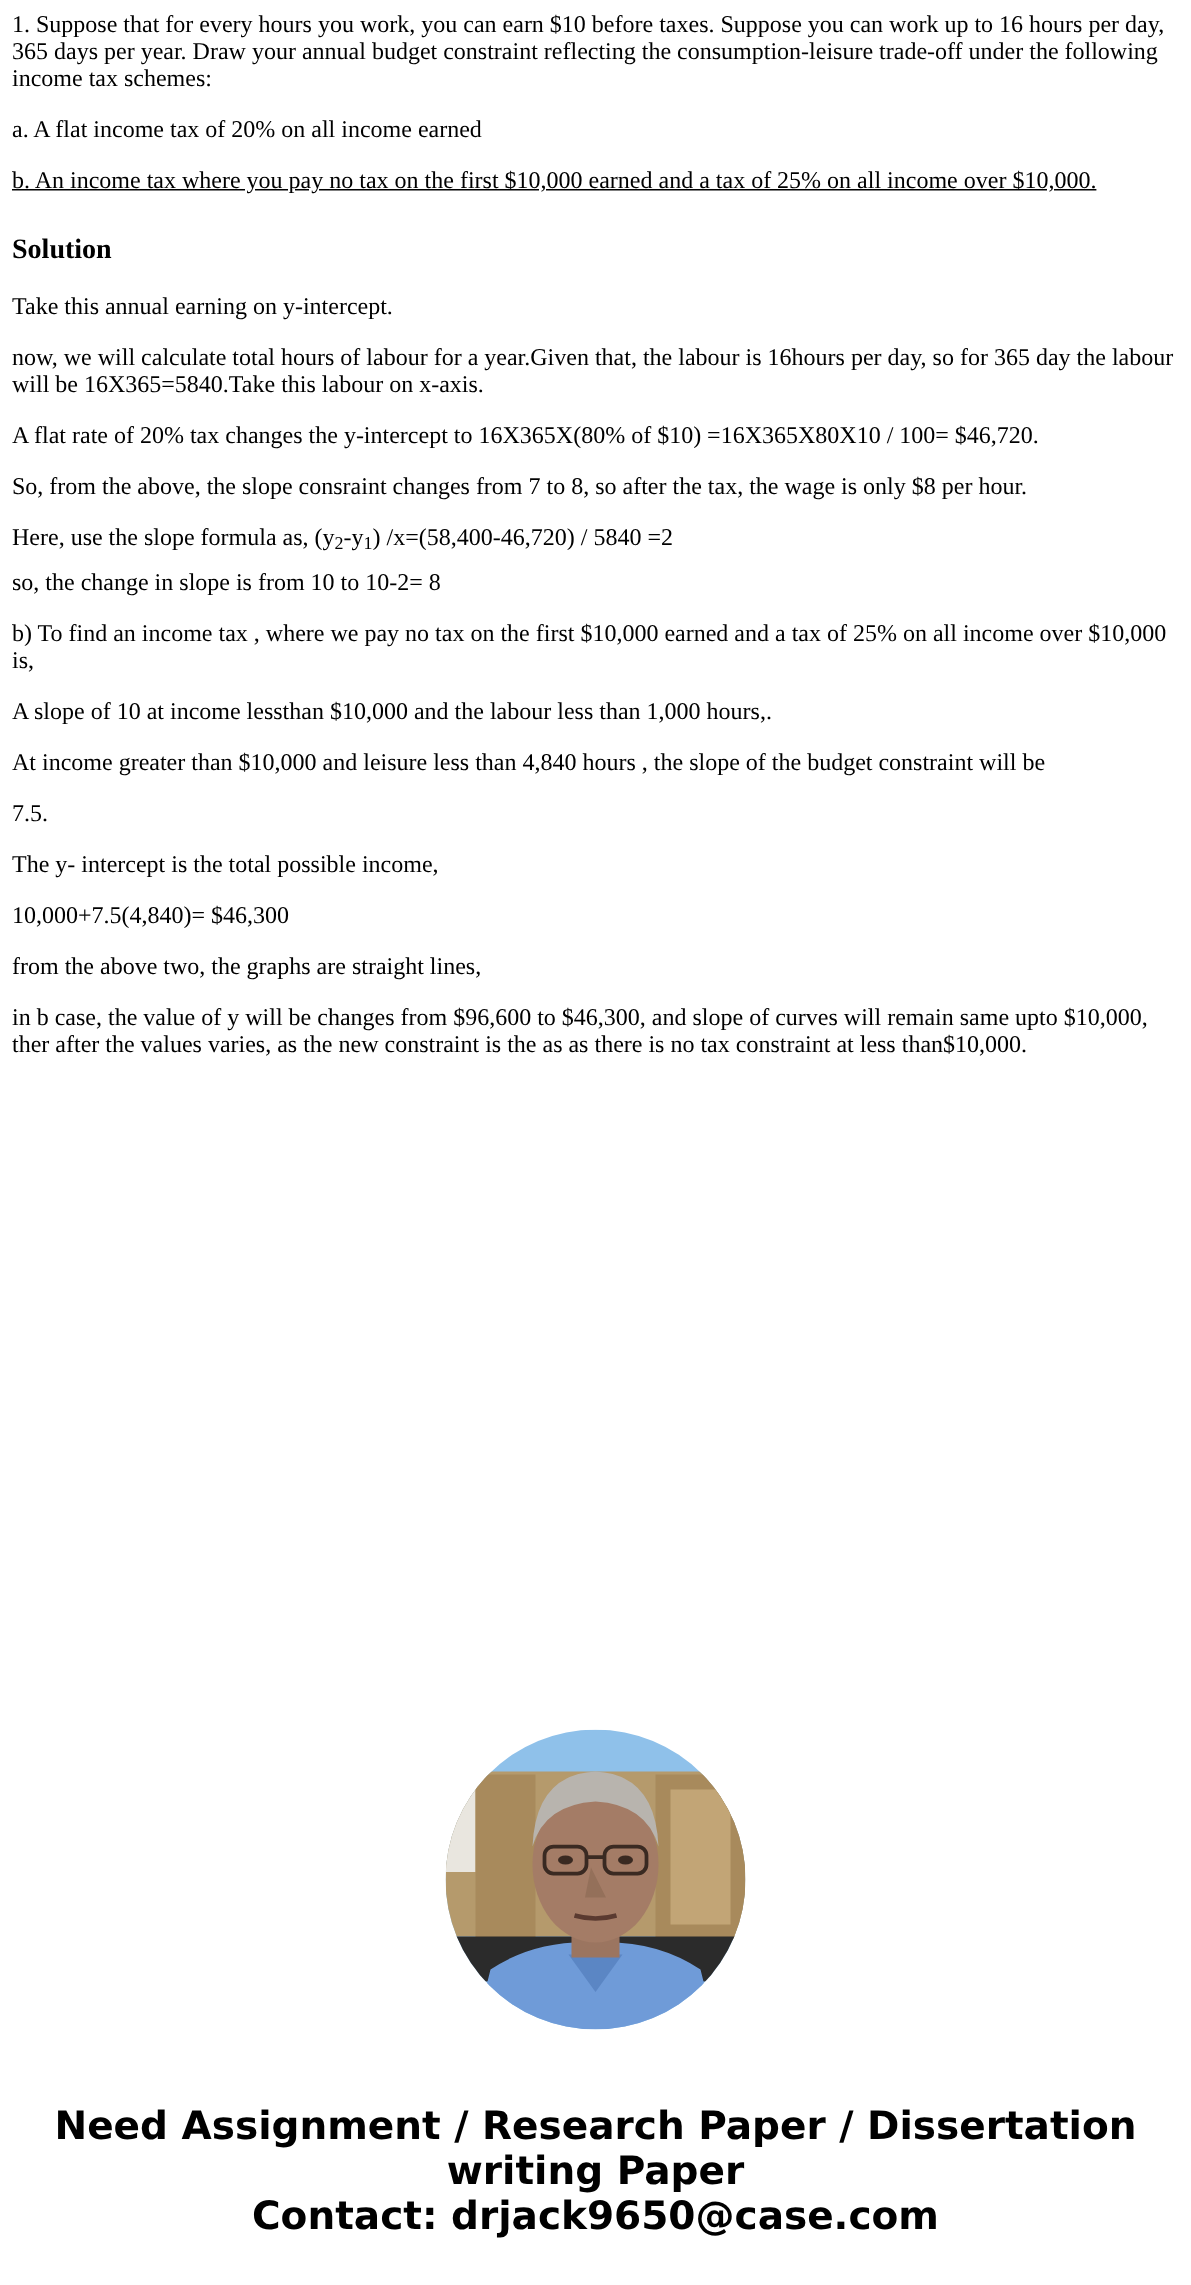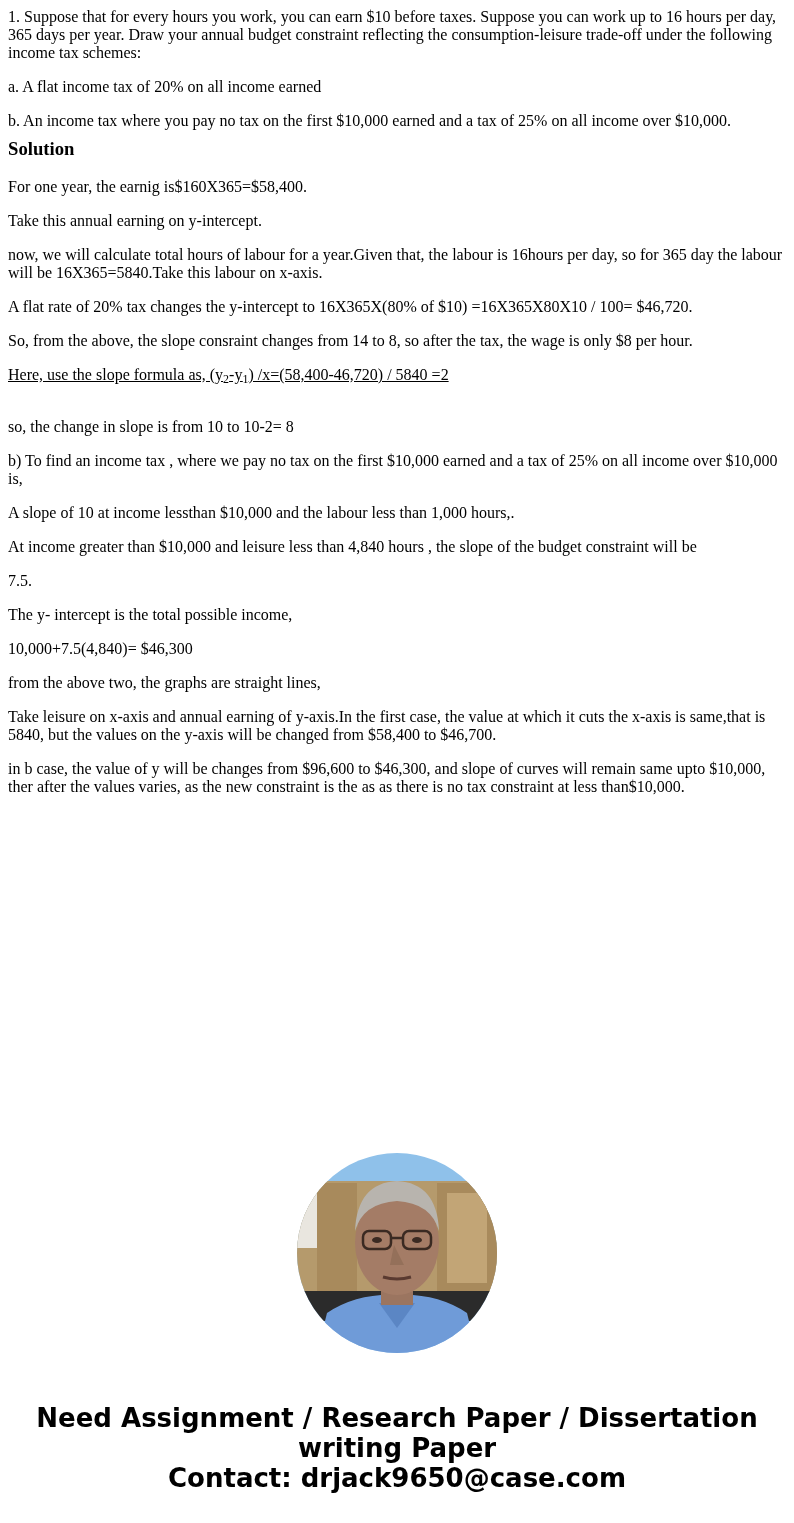--- a/index.html
+++ b/index.html
@@ -25,21 +25,21 @@
     }
     p {
       margin: 0 0 16px 0;
     }
     h3 {
       font-size: 18.7px;
       font-weight: bold;
       margin: 0 0 18px 0;
       line-height: 22px;
     }
-    .question p:last-child { margin-bottom: 8px; }
+    .question p:last-child { margin-bottom: 26px; text-decoration: underline; }
     sub { font-size: 12px; line-height: 0; vertical-align: -3px; }
     .avatar-wrap {
       position: absolute;
       left: 297px;
       top: 1153px;
       width: 200px;
       height: 200px;
       border-radius: 50%;
       overflow: hidden;
     }
@@ -64,35 +64,33 @@
 <div class="content">
   <div class="question">
     <p>1. Suppose that for every hours you work, you can earn $10 before taxes. Suppose you can work up to 16 hours per day, 365 days per year. Draw your annual budget constraint reflecting the consumption-leisure trade-off under the following income tax schemes:</p>
     <p>a. A flat income tax of 20% on all income earned</p>
     <p>b. An income tax where you pay no tax on the first $10,000 earned and a tax of 25% on all income over $10,000.</p>
   </div>
 
   <h3>Solution</h3>
 
   <div>
-    <p>For one year, the earnig is$160X365=$58,400.</p>
     <p>Take this annual earning on y-intercept.</p>
     <p>now, we will calculate total hours of labour for a year.Given that, the labour is 16hours per day, so for 365 day the labour will be 16X365=5840.Take this labour on x-axis.</p>
     <p>A flat rate of 20% tax changes the y-intercept to 16X365X(80% of $10) =16X365X80X10 / 100= $46,720.</p>
-    <p>So, from the above, the slope consraint changes from 14 to 8, so after the tax, the wage is only $8 per hour.</p>
-    <p style="margin-bottom:34px;text-decoration:underline;"><span>Here, use the slope formula as, (y</span><sub>2</sub><span>-y</span><sub>1</sub><span>) /x=(58,400-46,720) / 5840 =2</span></p>
+    <p>So, from the above, the slope consraint changes from 7 to 8, so after the tax, the wage is only $8 per hour.</p>
+    <p style="margin-bottom:12px;"><span>Here, use the slope formula as, (y</span><sub>2</sub><span>-y</span><sub>1</sub><span>) /x=(58,400-46,720) / 5840 =2</span></p>
     <p>so, the change in slope is from 10 to 10-2= 8</p>
     <p>b) To find an income tax , where we pay no tax on the first $10,000 earned and a tax of 25% on all income over $10,000 is,</p>
     <p>A slope of 10 at income lessthan $10,000 and the labour less than 1,000 hours,.</p>
     <p>At income greater than $10,000 and leisure less than 4,840 hours , the slope of the budget constraint will be</p>
     <p>7.5.</p>
     <p>The y- intercept is the total possible income,</p>
     <p>10,000+7.5(4,840)= $46,300</p>
     <p>from the above two, the graphs are straight lines,</p>
-    <p>Take leisure on x-axis and annual earning of y-axis.In the first case, the value at which it cuts the x-axis is same,that is 5840, but the values on the y-axis will be changed from $58,400 to $46,700.</p>
     <p>in b case, the value of y will be changes from $96,600 to $46,300, and slope of curves will remain same upto $10,000, ther after the values varies, as the new constraint is the as as there is no tax constraint at less than$10,000.</p>
   </div>
 </div>
 
 <div class="avatar-wrap">
   <svg width="200" height="200" viewBox="0 0 200 200" xmlns="http://www.w3.org/2000/svg">
     <rect x="0" y="0" width="200" height="200" fill="#8fc1ea"></rect>
     <rect x="0" y="28" width="200" height="110" fill="#b59a6c"></rect>
     <rect x="0" y="40" width="20" height="55" fill="#e9e6df"></rect>
     <rect x="20" y="30" width="40" height="110" fill="#a88a5c"></rect>

